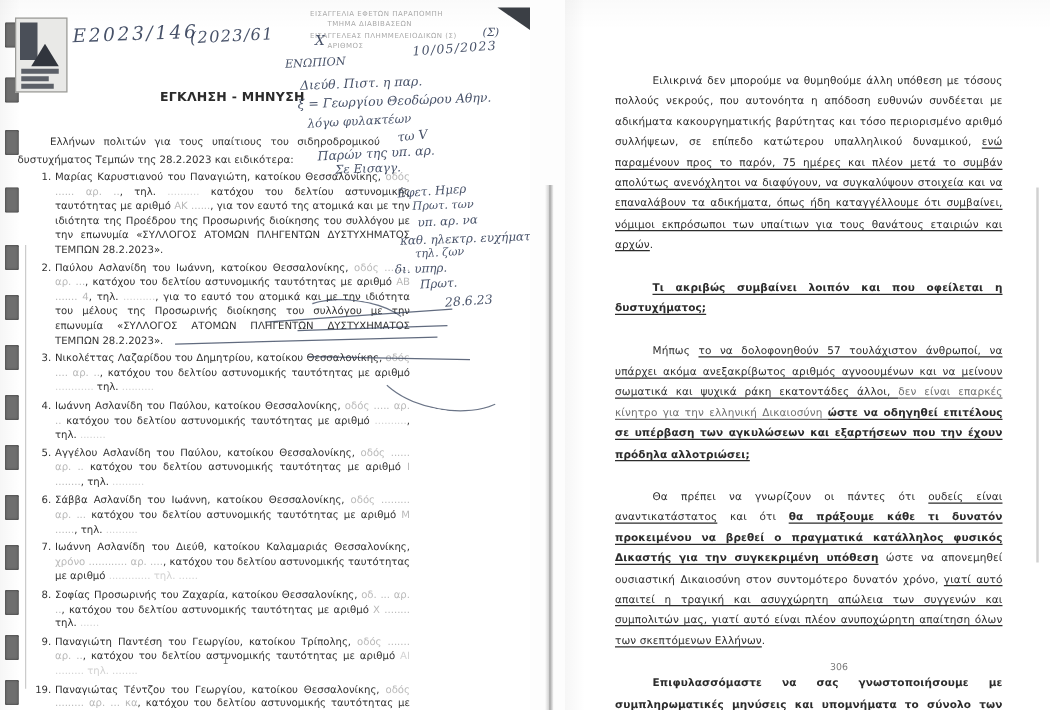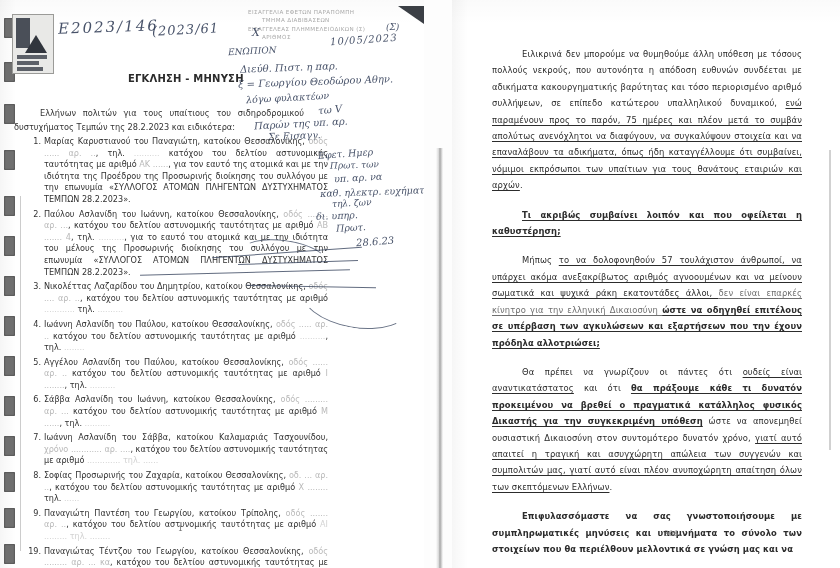--- a/index.html
+++ b/index.html
@@ -208,21 +208,21 @@
   }
 
   
   .r-body {
     position: absolute;
     left: 40px;
     top: 38px;
     width: 310px;
   }
   .r-body p {
-    margin: 8px 0 13px 0;
+    margin: 18px 0 13px 0;
     font-size: 8.4px;
     line-height: 16.4px;
     text-align: justify;
     text-indent: 30px;
     color: #2c2c2c;
     letter-spacing: 0.1px;
   }
   .r-body u { text-decoration: underline; text-underline-offset: 1.5px; }
   .r-body b { font-weight: bold; }
   .r-body .u-b { text-decoration: underline; font-weight: bold; text-underline-offset: 1.5px; }
@@ -365,21 +365,21 @@
 
     <div class="l-text intro">Ελλήνων πολιτών για τους υπαίτιους του σιδηροδρομικού δυστυχήματος Τεμπών της 28.2.2023 και ειδικότερα:</div>
 
     <ol class="list" id="complainant-list">
         <li><span class="num">1.</span><span>Μαρίας Καρυστιανού του Παναγιώτη, κατοίκου Θεσσαλονίκης, </span><span class="faded">οδός ...... αρ. ..</span><span>, τηλ. </span><span class="vfaded">..........</span><span> κατόχου του δελτίου αστυνομικής ταυτότητας με αριθμό </span><span class="faded">ΑΚ ......</span><span>, για τον εαυτό της ατομικά και με την ιδιότητα της Προέδρου της Προσωρινής διοίκησης του συλλόγου με την επωνυμία «ΣΥΛΛΟΓΟΣ ΑΤΟΜΩΝ ΠΛΗΓΕΝΤΩΝ ΔΥΣΤΥΧΗΜΑΤΟΣ ΤΕΜΠΩΝ 28.2.2023».</span></li>
         <li><span class="num">2.</span><span>Παύλου Ασλανίδη του Ιωάννη, κατοίκου Θεσσαλονίκης, </span><span class="faded">οδός ........ αρ. ...</span><span>, κατόχου του δελτίου αστυνομικής ταυτότητας με αριθμό </span><span class="faded">ΑΒ ....... 4</span><span>, τηλ. </span><span class="vfaded">..........</span><span>, για το εαυτό του ατομικά και με την ιδιότητα του μέλους της Προσωρινής διοίκησης του συλλόγου με την επωνυμία «ΣΥΛΛΟΓΟΣ ΑΤΟΜΩΝ ΠΛΗΓΕΝΤΩΝ ΔΥΣΤΥΧΗΜΑΤΟΣ ΤΕΜΠΩΝ 28.2.2023».</span></li>
         <li><span class="num">3.</span><span>Νικολέττας Λαζαρίδου του Δημητρίου, κατοίκου Θεσσαλονίκης, </span><span class="faded">οδός .... αρ. ..</span><span>, κατόχου του δελτίου αστυνομικής ταυτότητας με αριθμό </span><span class="vfaded">............</span><span> τηλ. </span><span class="vfaded">..........</span></li>
         <li><span class="num">4.</span><span>Ιωάννη Ασλανίδη του Παύλου, κατοίκου Θεσσαλονίκης, </span><span class="faded">οδός ..... αρ. ..</span><span> κατόχου του δελτίου αστυνομικής ταυτότητας με αριθμό </span><span class="vfaded">..........</span><span>, τηλ. </span><span class="vfaded">........</span></li>
         <li><span class="num">5.</span><span>Αγγέλου Ασλανίδη του Παύλου, κατοίκου Θεσσαλονίκης, </span><span class="faded">οδός ...... αρ. ..</span><span> κατόχου του δελτίου αστυνομικής ταυτότητας με αριθμό </span><span class="faded">Ι ........</span><span>, τηλ. </span><span class="vfaded">..........</span></li>
         <li><span class="num">6.</span><span>Σάββα Ασλανίδη του Ιωάννη, κατοίκου Θεσσαλονίκης, </span><span class="faded">οδός ......... αρ. ...</span><span> κατόχου του δελτίου αστυνομικής ταυτότητας με αριθμό </span><span class="faded">Μ ......</span><span>, τηλ. </span><span class="vfaded">..........</span></li>
-        <li><span class="num">7.</span><span>Ιωάννη Ασλανίδη του Σάββα, κατοίκου Καλαμαριάς Τασχουνίδου, </span><span class="faded">χρόνο ............ αρ. ....</span><span>, κατόχου του δελτίου αστυνομικής ταυτότητας με αριθμό </span><span class="vfaded">............. τηλ. ......</span></li>
+        <li><span class="num">7.</span><span>Ιωάννη Ασλανίδη του Διεύθ, κατοίκου Καλαμαριάς Θεσσαλονίκης, </span><span class="faded">χρόνο ............ αρ. ....</span><span>, κατόχου του δελτίου αστυνομικής ταυτότητας με αριθμό </span><span class="vfaded">............. τηλ. ......</span></li>
         <li><span class="num">8.</span><span>Σοφίας Προσωρινής του Ζαχαρία, κατοίκου Θεσσαλονίκης, </span><span class="faded">οδ. ... αρ. ..</span><span>, κατόχου του δελτίου αστυνομικής ταυτότητας με αριθμό </span><span class="faded">Χ ........</span><span> τηλ. </span><span class="vfaded">......</span></li>
         <li><span class="num">9.</span><span>Παναγιώτη Παντέση του Γεωργίου, κατοίκου Τρίπολης, </span><span class="faded">οδός ....... αρ. ..</span><span>, κατόχου του δελτίου αστυνομικής ταυτότητας με αριθμό </span><span class="vfaded">ΑΙ ......... τηλ. ........</span></li>
         <li><span class="num">19.</span><span>Παναγιώτας Τέντζου του Γεωργίου, κατοίκου Θεσσαλονίκης, </span><span class="faded">οδός ......... αρ. ... κα</span><span>, κατόχου του δελτίου αστυνομικής ταυτότητας με αριθμό </span></li>
       </ol>
 
     <div class="hand hand-r1">Εφετ. Ημερ</div>
     <div class="hand hand-r2">Πρωτ. των</div>
     <div class="hand hand-r3">υπ. αρ. να</div>
     <div class="hand hand-r4">καθ. ηλεκτρ. ευχήματι</div>
     <div class="hand hand-r5">τηλ. ζων</div>
@@ -394,21 +394,21 @@
     <div class="ink-curve curve-1"></div>
     <div class="ink-curve curve-2"></div>
 
     <div class="page-num-left">1</div>
   </div>
 
   <div class="sheet sheet-right">
     <div class="paper-tone"></div>
     <div class="r-body" id="right-body">
         <p class=""><span>Ειλικρινά δεν μπορούμε να θυμηθούμε άλλη υπόθεση με τόσους πολλούς νεκρούς, που αυτονόητα η απόδοση ευθυνών συνδέεται με αδικήματα κακουργηματικής βαρύτητας και τόσο περιορισμένο αριθμό συλλήψεων, σε επίπεδο κατώτερου υπαλληλικού δυναμικού, </span><u>ενώ παραμένουν προς το παρόν, 75 ημέρες και πλέον μετά το συμβάν απολύτως ανενόχλητοι να διαφύγουν, να συγκαλύψουν στοιχεία και να επαναλάβουν τα αδικήματα, όπως ήδη καταγγέλλουμε ότι συμβαίνει, νόμιμοι εκπρόσωποι των υπαίτιων για τους θανάτους εταιριών και αρχών</u><span>.</span></p>
-        <p><span class="u-b">Τι ακριβώς συμβαίνει λοιπόν και που οφείλεται η καθυστέρηση;</span></p>
+        <p><span class="u-b">Τι ακριβώς συμβαίνει λοιπόν και που οφείλεται η δυστυχήματος;</span></p>
         <p><span>Μήπως </span><u>το να δολοφονηθούν 57 τουλάχιστον άνθρωποί, να υπάρχει ακόμα ανεξακρίβωτος αριθμός αγνοουμένων και να μείνουν σωματικά και ψυχικά ράκη εκατοντάδες άλλοι, </u><span class="u-faint">δεν είναι επαρκές κίνητρο για την ελληνική Δικαιοσύνη </span><span class="u-b">ώστε να οδηγηθεί επιτέλους σε υπέρβαση των αγκυλώσεων και εξαρτήσεων που την έχουν πρόδηλα αλλοτριώσει;</span></p>
         <p><span>Θα πρέπει να γνωρίζουν οι πάντες ότι </span><u>ουδείς είναι αναντικατάστατος</u><span> και ότι </span><span class="u-b">θα πράξουμε κάθε τι δυνατόν προκειμένου να βρεθεί ο πραγματικά κατάλληλος φυσικός Δικαστής για την συγκεκριμένη υπόθεση</span><span> ώστε να απονεμηθεί ουσιαστική Δικαιοσύνη στον συντομότερο δυνατόν χρόνο, </span><u>γιατί αυτό απαιτεί η τραγική και ασυγχώρητη απώλεια των συγγενών και συμπολιτών μας, γιατί αυτό είναι πλέον ανυποχώρητη απαίτηση όλων των σκεπτόμενων Ελλήνων</u><span>.</span></p>
         <p><b>Επιφυλασσόμαστε να σας γνωστοποιήσουμε με συμπληρωματικές μηνύσεις και υπομνήματα το σύνολο των στοιχείων που θα περιέλθουν μελλοντικά σε γνώση μας και να</b></p>
       </div>
     <div class="page-num-right">306</div>
   </div>
 
   <div class="gutter-shadow"></div>
   <div class="edge-line-right"></div>
 </div>

